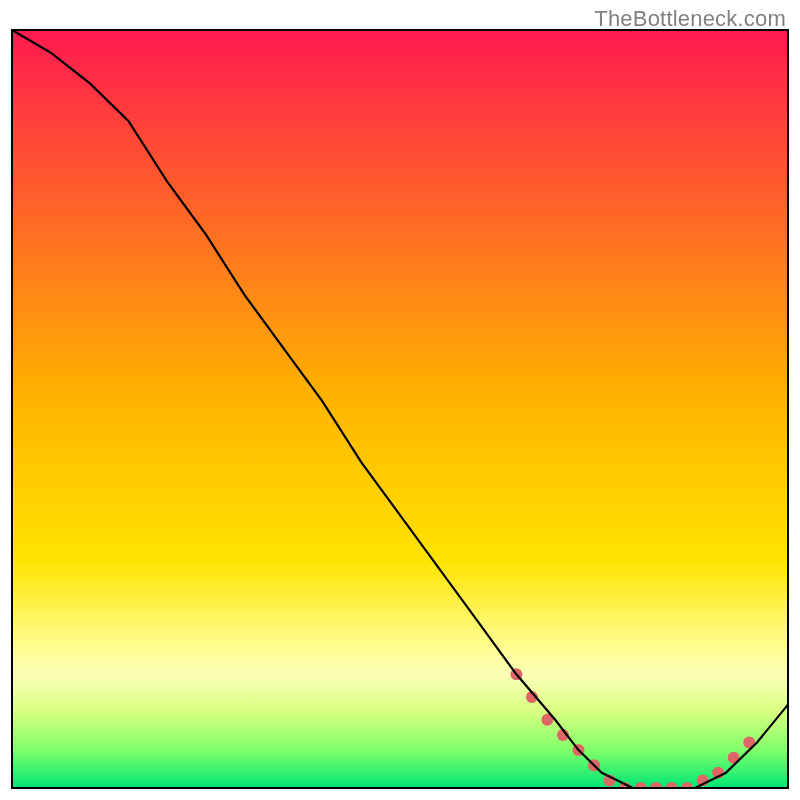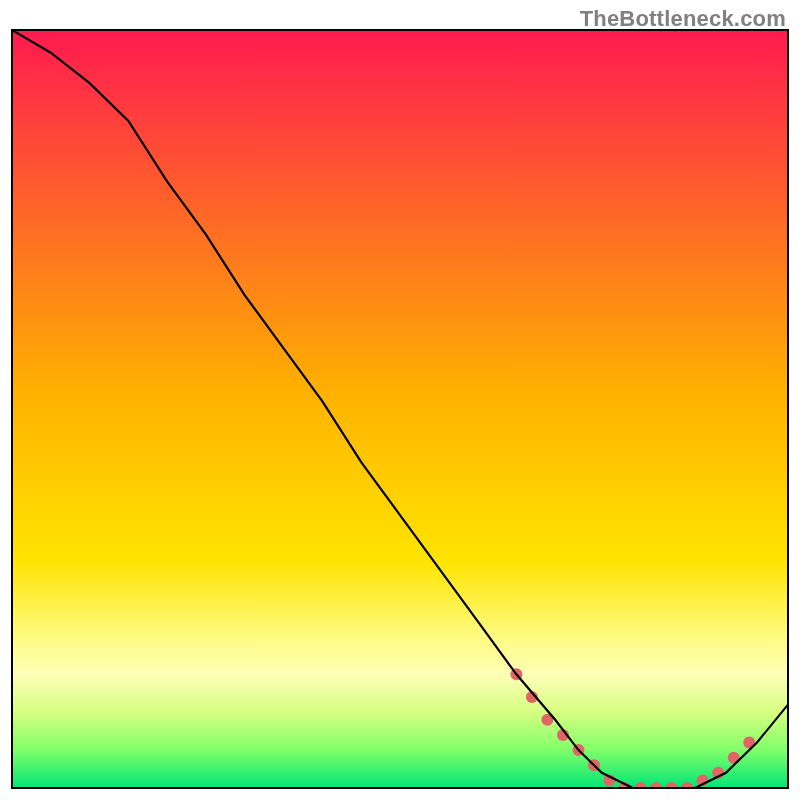--- a/index.html
+++ b/index.html
@@ -16,21 +16,21 @@
     width: 800px;
     height: 800px;
   }
   .watermark {
     position: absolute;
     top: 6px;
     right: 14px;
     font-size: 22px;
     color: #808080;
     letter-spacing: 0.2px;
-    font-weight: 700;
+    font-weight: 400;
     z-index: 20;
   }
   svg.plot {
     position: absolute;
     inset: 0;
     width: 800px;
     height: 800px;
     display: block;
   }
 </style>

